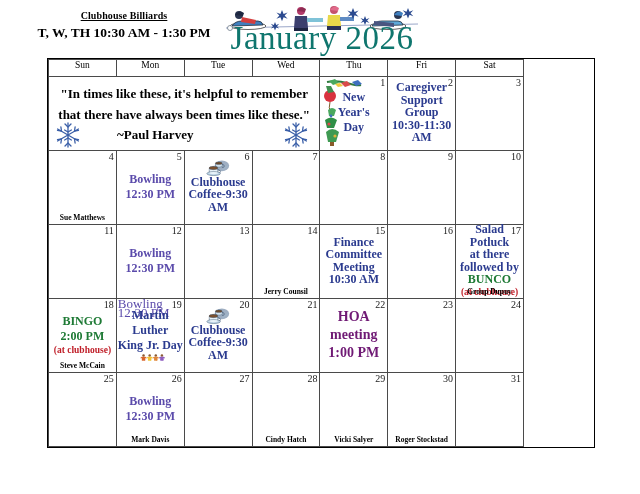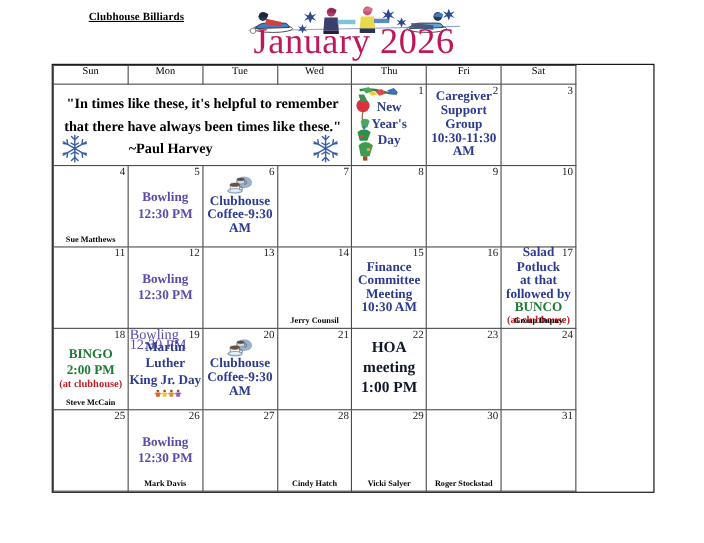--- a/index.html
+++ b/index.html
@@ -22,21 +22,21 @@
     letter-spacing:.1px;white-space:nowrap;
   }
   .hdr-sub{
     font-weight:bold;font-size:13.5px;margin-top:4px;white-space:nowrap;
   }
   .month-wrap{
     position:absolute;left:222px;top:0;width:200px;height:58px;
   }
   .month-title{
     position:absolute;left:0;top:22px;width:200px;text-align:center;
-    font-size:33px;line-height:33px;color:#be185d;font-weight:normal;
+    font-size:33px;line-height:33px;color:#0f766e;font-weight:normal;
     font-family:"Liberation Serif", serif;letter-spacing:.5px;
   }
   .sled-art{position:absolute;left:0;top:2px;width:200px;height:34px;}
 
   
   .grid{
     position:absolute;left:47px;top:58px;width:546px;
     border:1px solid #000;border-collapse:collapse;
   }
   table.cal{border-collapse:collapse;width:476px;table-layout:fixed;}
@@ -57,21 +57,21 @@
     display:flex;flex-direction:column;align-items:center;justify-content:center;
     text-align:center;line-height:14px;
   }
   .ev{
     font-weight:bold;font-size:12px;color:#2b3b8f;line-height:15px;
     font-family:"Liberation Serif", serif;
   }
   .ev-purple{color:#5b4bab;}
   .ev-green{color:#1e7a35;}
   .ev-red{color:#c0202a;font-size:9.5px;line-height:12px;}
-  .ev-black{color:#0f172a;font-size:14px;line-height:18px;}
+  .ev-black{color:#701a75;font-size:14px;line-height:18px;}
   .ev-sm2{font-size:12px;line-height:12.5px;text-align:center;}
   .bday{
     position:absolute;left:0;right:0;bottom:2px;text-align:center;
     font-size:7.5px;font-weight:bold;line-height:9px;color:#000;
     font-family:"Liberation Serif", serif;
   }
   .tinytop{
     position:absolute;left:1px;top:0px;font-size:13px;font-weight:normal;
     color:#5b4bab;line-height:9px;font-family:"Liberation Serif", serif;
   }
@@ -100,20 +100,21 @@
 </style>
 </head>
 <body>
 
 <div class="page">
 
   <div class="banner">
 
     <div class="hdr-left">
       <div class="hdr-title">Clubhouse Billiards</div>
+      <div class="hdr-sub">T, W, TH 10:30 AM - 1:30 PM</div>
     </div>
 
     <div class="month-wrap">
       <svg class="sled-art" viewBox="0 0 200 34">
         <path d="M4 26 L196 22" stroke="#9aa6c8" stroke-width="1" fill="none"></path>
 
         <ellipse cx="26" cy="24" rx="18" ry="3.5" fill="#ffffff" stroke="#3a3a3a" stroke-width=".8"></ellipse>
         <path d="M10 24 q3 -5 10 -5 l16 0 q4 0 5 4 z" fill="#3f7fbf" stroke="#25303f" stroke-width=".8"></path>
         <circle cx="17" cy="13" r="4" fill="#2a3550"></circle>
         <path d="M13 13 q4 -6 9 -2 l-1 3 z" fill="#1d2740"></path>
@@ -311,21 +312,21 @@
               </div>
             </td>
             <td class="day">
               <span class="daynum">16</span>
               <div class="cellbody"></div>
             </td>
             <td class="day">
               <span class="daynum">17</span>
               <div class="cellbody">
                 <div class="ev ev-sm2">Salad Potluck</div>
-                <div class="ev ev-sm2">at that</div>
+                <div class="ev ev-sm2">at there</div>
                 <div class="ev ev-sm2">followed by</div>
                 <div class="ev ev-green ev-sm2">BUNCO</div>
                 <div class="ev ev-red">(at clubhouse)</div>
               </div>
               <div class="bday">Group Dupuy</div>
             </td>
           </tr>
           <tr>
             <td class="day">
               <span class="daynum">18</span>

